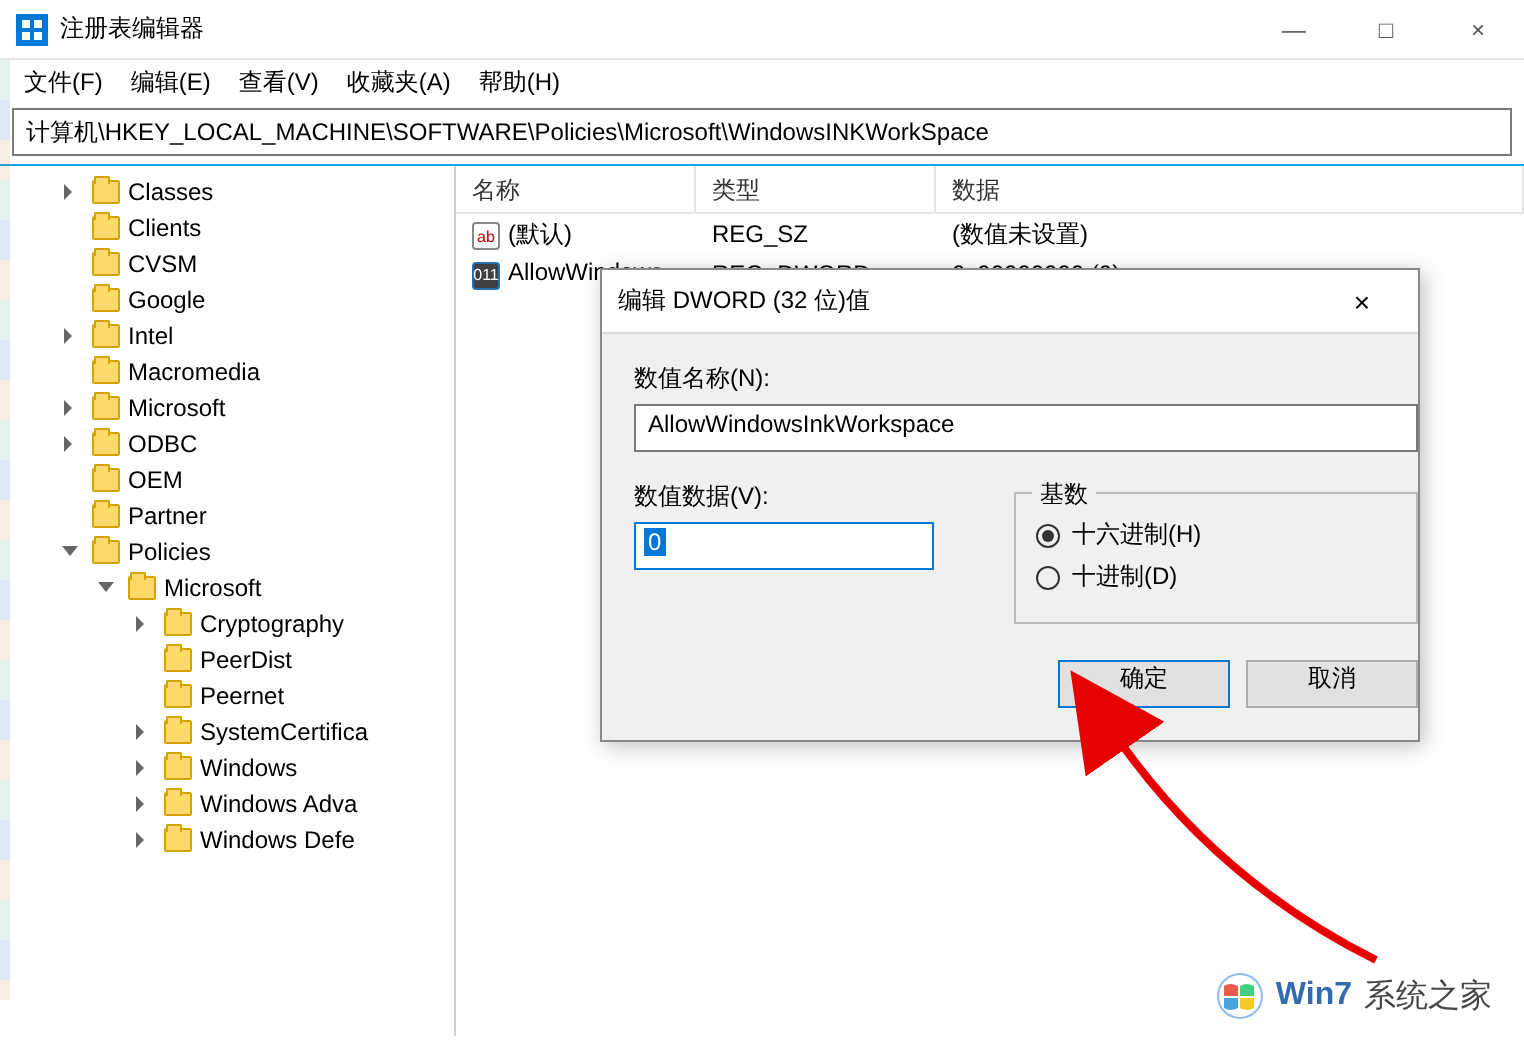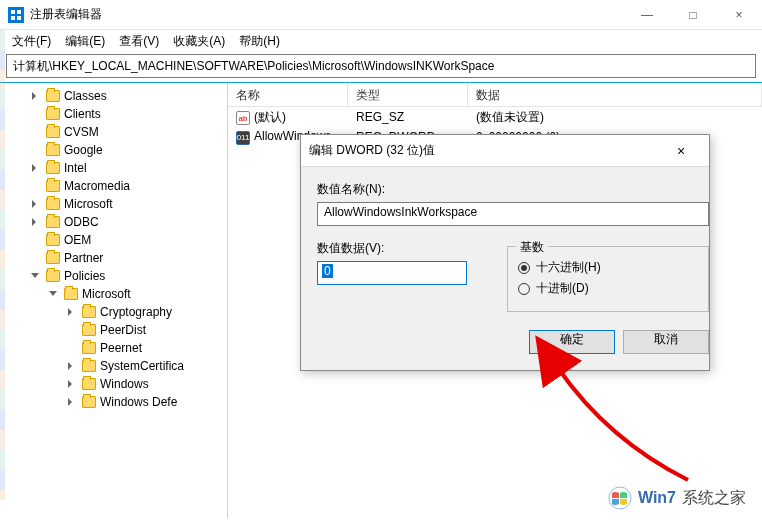--- a/index.html
+++ b/index.html
@@ -177,20 +177,24 @@
         <li class="has-children">
             <span class="folder-icon"></span>
             <span class="label">SystemCertifica</span>
           </li>
         <li class="has-children">
             <span class="folder-icon"></span>
             <span class="label">Windows</span>
           </li>
         <li class="has-children">
             <span class="folder-icon"></span>
+            <span class="label">Windows Adva</span>
+          </li>
+        <li class="has-children">
+            <span class="folder-icon"></span>
             <span class="label">Windows Defe</span>
           </li>
       </ul>
     </div>
   </div>
 
   <div class="list-pane">
     <div class="list-header">
       <div class="col-name">名称</div>
       <div class="col-type">类型</div>

